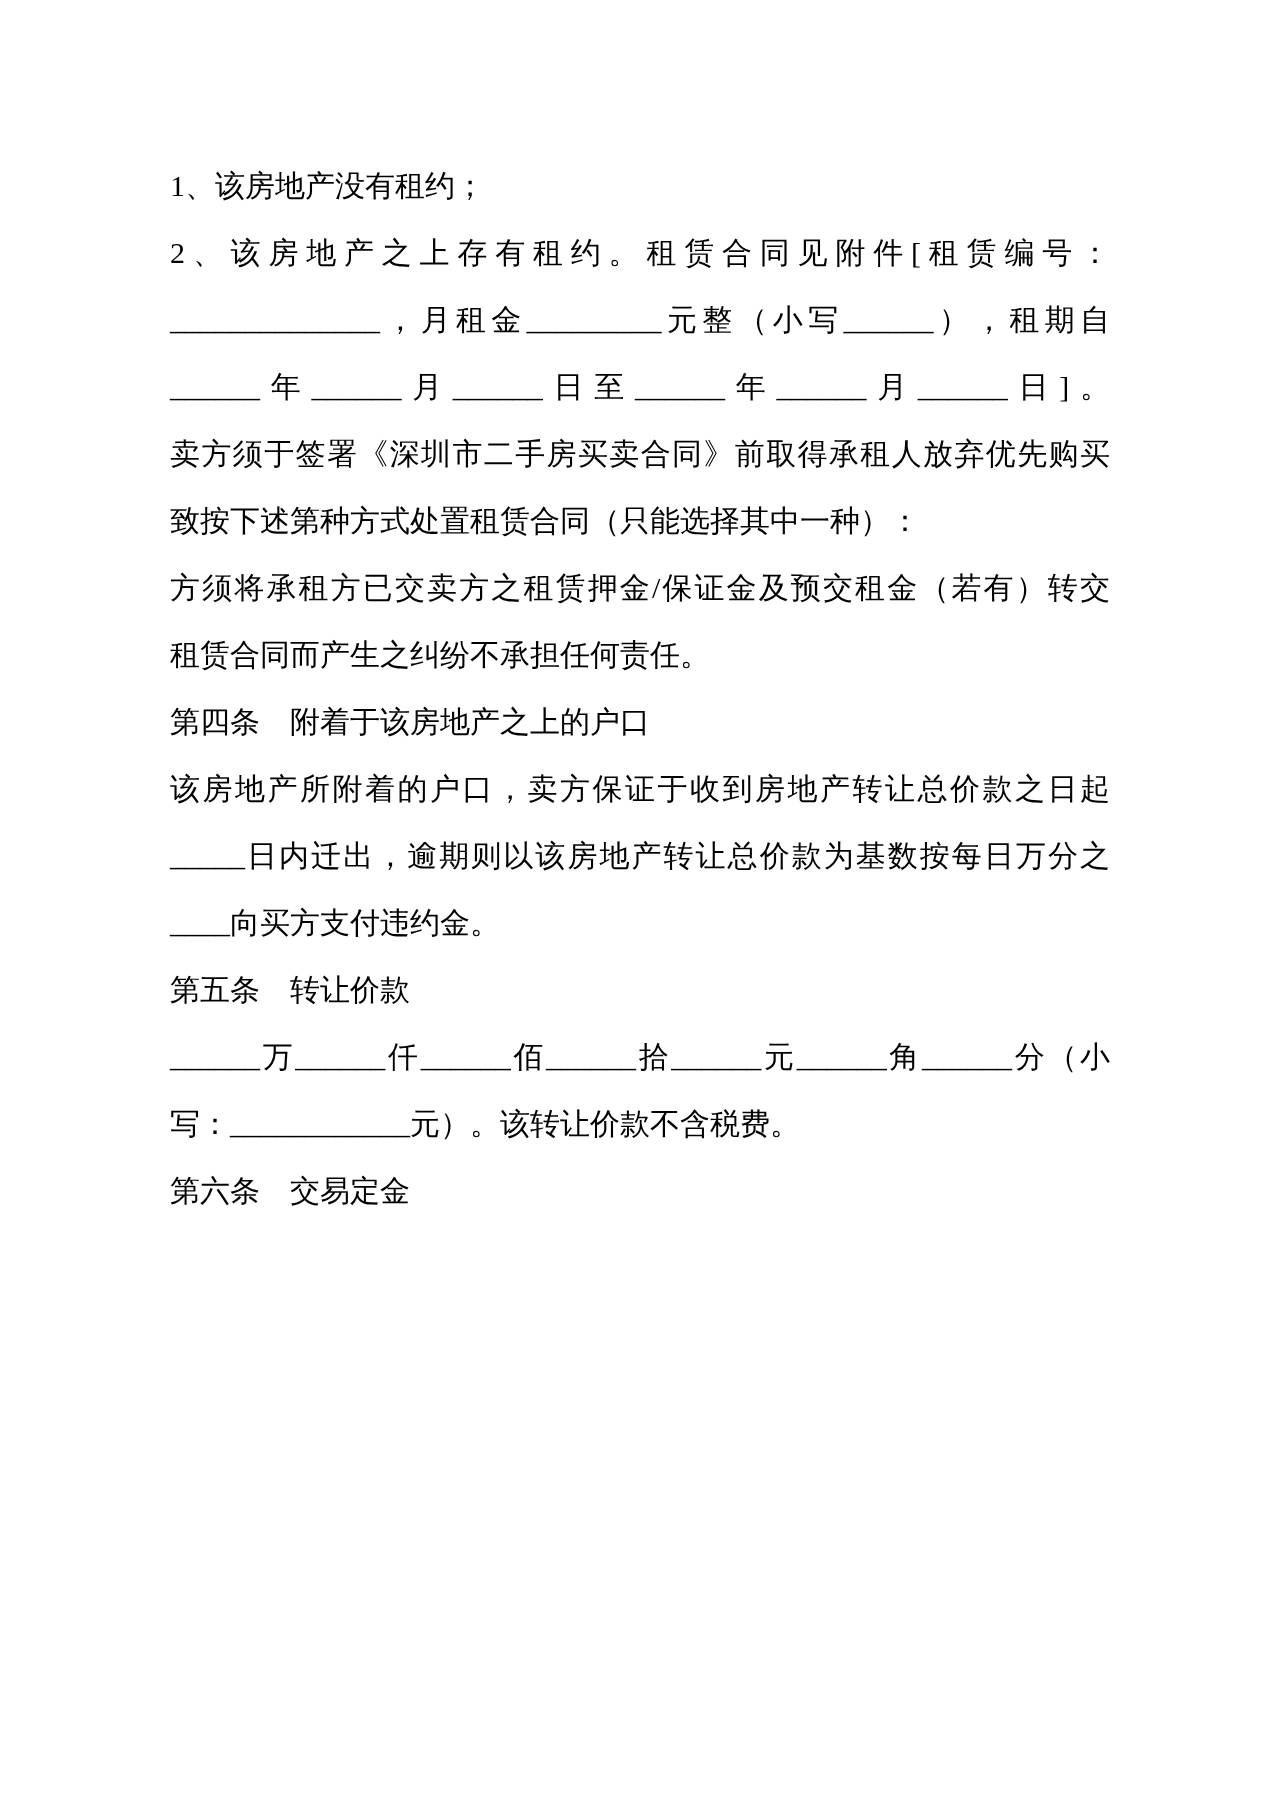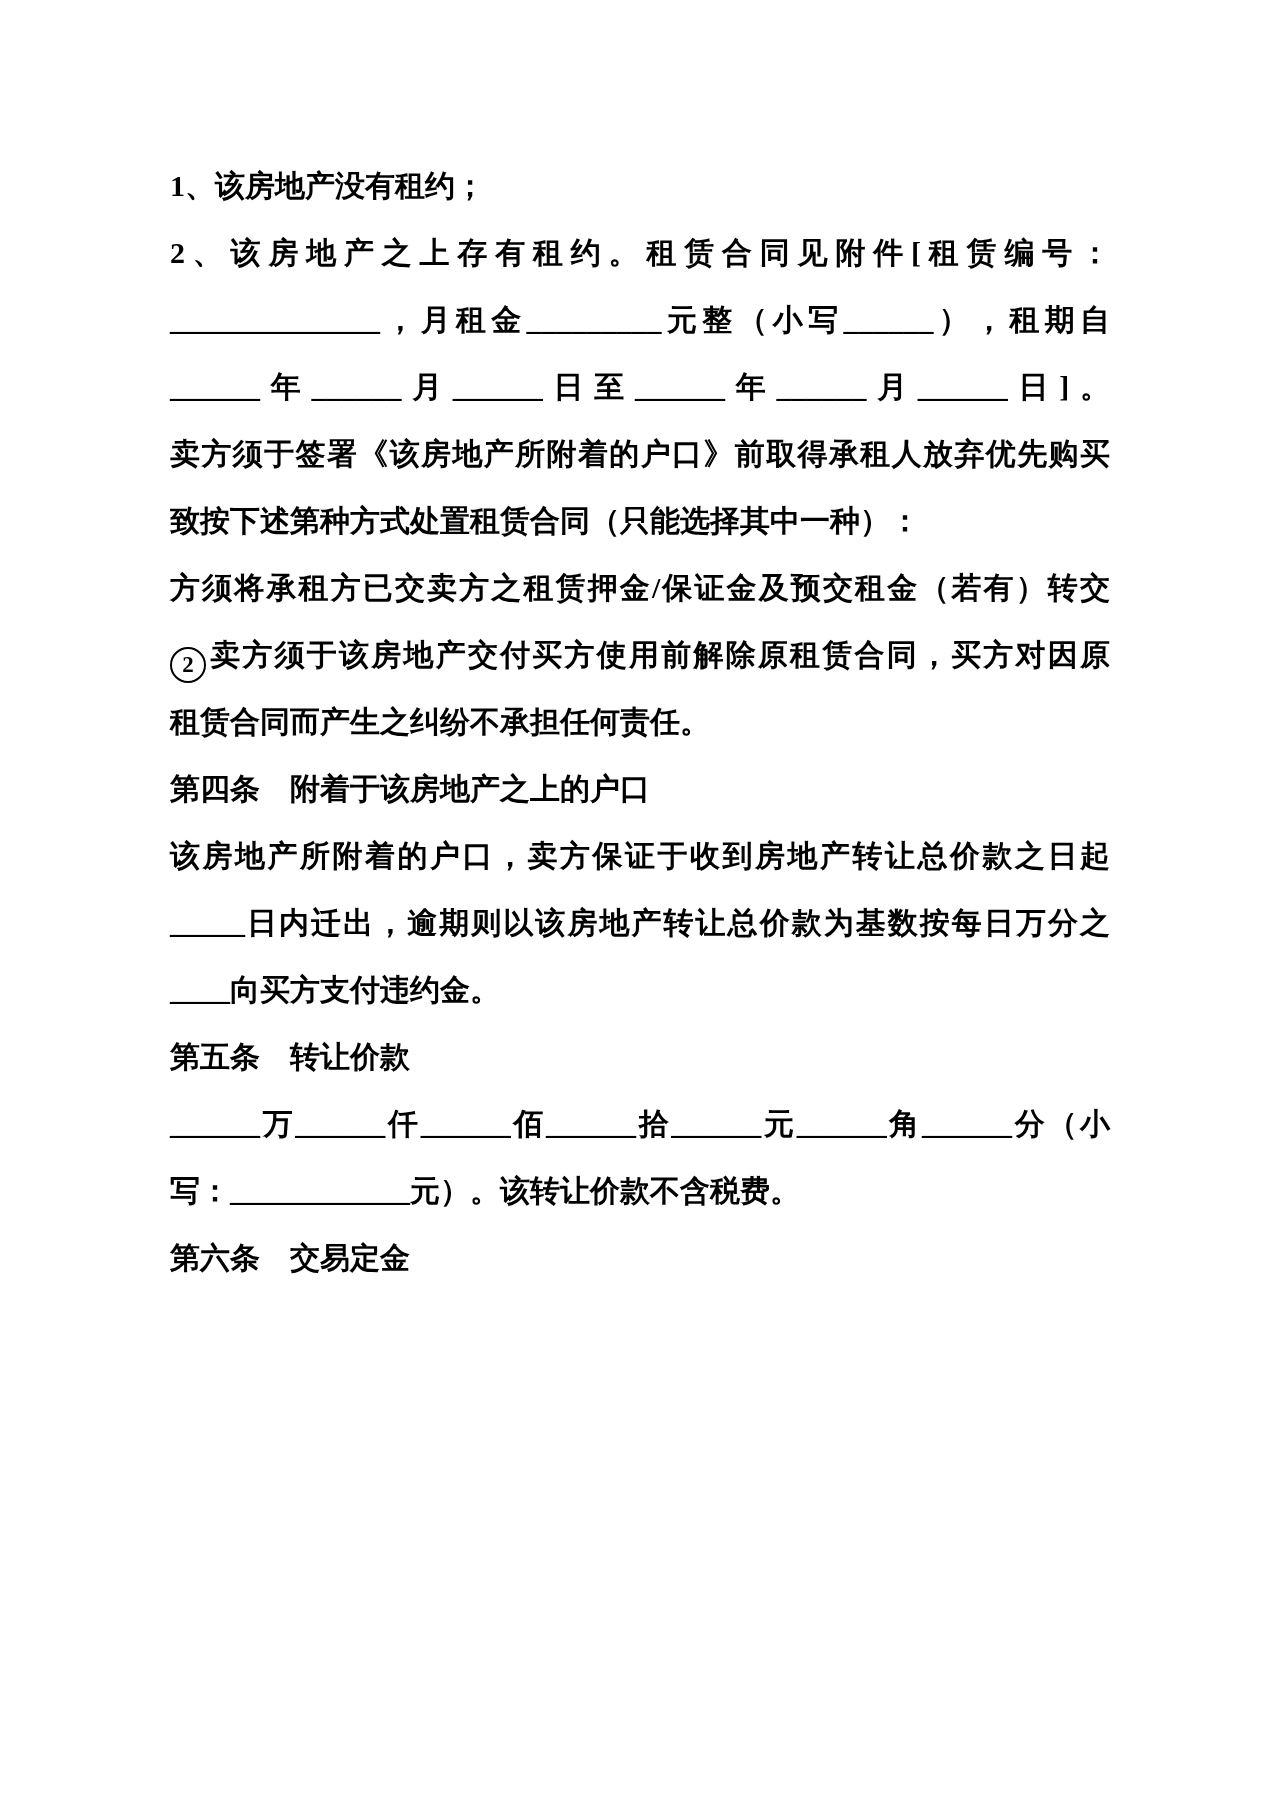--- a/index.html
+++ b/index.html
@@ -15,21 +15,20 @@
     position: relative;
     overflow: hidden;
   }
   .content {
     position: absolute;
     left: 170px;
     top: 152px;
     width: 940px;
     font-size: 30px;
     line-height: 67px;
-    font-weight: bold;
   }
   .line {
     height: 67px;
     text-align: left;
     white-space: normal;
   }
   
   .line.j {
     text-align: justify;
     text-align-last: justify;
@@ -51,24 +50,23 @@
   .marker:empty { display: none; }
 </style>
 </head>
 <body>
 
 <div class="content">
   <div class="line"><span>1、该房地产没有租约；</span></div>
   <div class="line j"><span>2、该房地产之上存有租约。租赁合同见附件[租赁编号：</span></div>
   <div class="line j"><span>______________，月租金_________元整（小写______），租期自</span></div>
   <div class="line j"><span>______年______月______日至______年______月______日]。</span></div>
-  <div class="line j"><span>卖方须于签署《该房地产所附着的户口》前取得承租人放弃优先购买</span></div>
+  <div class="line j"><span>卖方须于签署《深圳市二手房买卖合同》前取得承租人放弃优先购买</span></div>
   <div class="line"><span>致按下述第种方式处置租赁合同（只能选择其中一种）：</span></div>
   <div class="line j"><span>方须将承租方已交卖方之租赁押金/保证金及预交租金（若有）转交</span></div>
-  <div class="line j"><span class="marker">2</span><span>卖方须于该房地产交付买方使用前解除原租赁合同，买方对因原</span></div>
   <div class="line"><span>租赁合同而产生之纠纷不承担任何责任。</span></div>
   <div class="line"><span>第四条　附着于该房地产之上的户口</span></div>
   <div class="line j"><span>该房地产所附着的户口，卖方保证于收到房地产转让总价款之日起</span></div>
   <div class="line j"><span>_____日内迁出，逾期则以该房地产转让总价款为基数按每日万分之</span></div>
   <div class="line"><span>____向买方支付违约金。</span></div>
   <div class="line"><span>第五条　转让价款</span></div>
   <div class="line j"><span>______万______仟______佰______拾______元______角______分（小</span></div>
   <div class="line"><span>写：____________元）。该转让价款不含税费。</span></div>
   <div class="line"><span>第六条　交易定金</span></div>
 </div>

